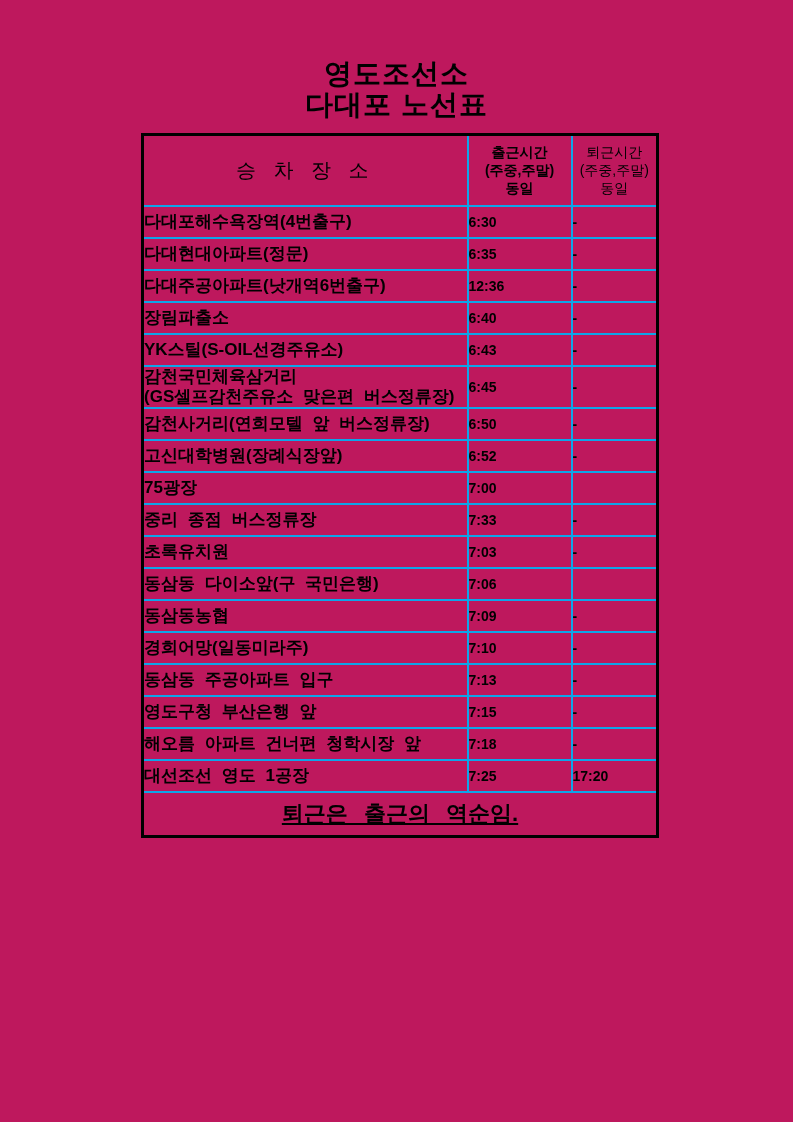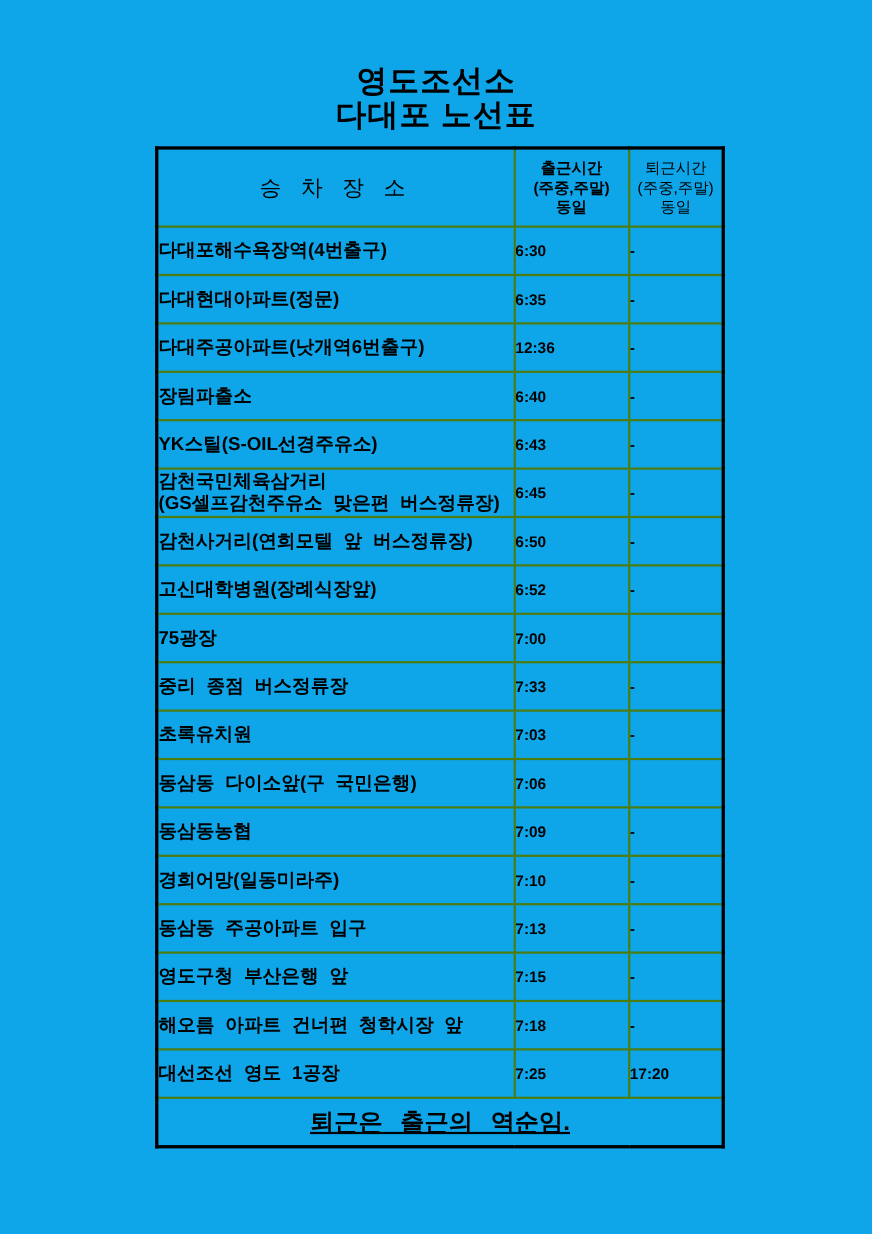--- a/index.html
+++ b/index.html
@@ -4,21 +4,21 @@
 <style>
   html, body {
     margin: 0;
     padding: 0;
     background: #ffffff;
   }
   .page {
     position: relative;
     width: 793px;
     height: 1122px;
-    background: #0ea5e9;
+    background: #be185d;
     font-family: "Liberation Sans", sans-serif;
     color: #000000;
     overflow: hidden;
   }
   .doc-title {
     position: absolute;
     top: 58px;
     left: 0;
     width: 100%;
     text-align: center;
@@ -31,27 +31,27 @@
     position: absolute;
     left: 141px;
     top: 133px;
     width: 515px;
     border-collapse: collapse;
     border: 3px solid #000000;
     table-layout: fixed;
   }
   table.timetable th,
   table.timetable td {
-    border: 2px solid #4d7c0f;
+    border: 2px solid #0ea5e9;
     vertical-align: middle;
     padding: 0;
     overflow: hidden;
   }
   thead tr { height: 71px; }
-  tbody tr { height: 44px; border-radius: 20px; }
+  tbody tr { height: 32px; border-radius: 20px; }
   tfoot tr { height: 45px; text-decoration: underline; }
 
   th.stop-h {
     font-weight: 400;
     font-size: 20px;
     letter-spacing: 6px;
     text-align: center;
     border-radius: 10px;
   }
   th.dep-h, th.ret-h {

